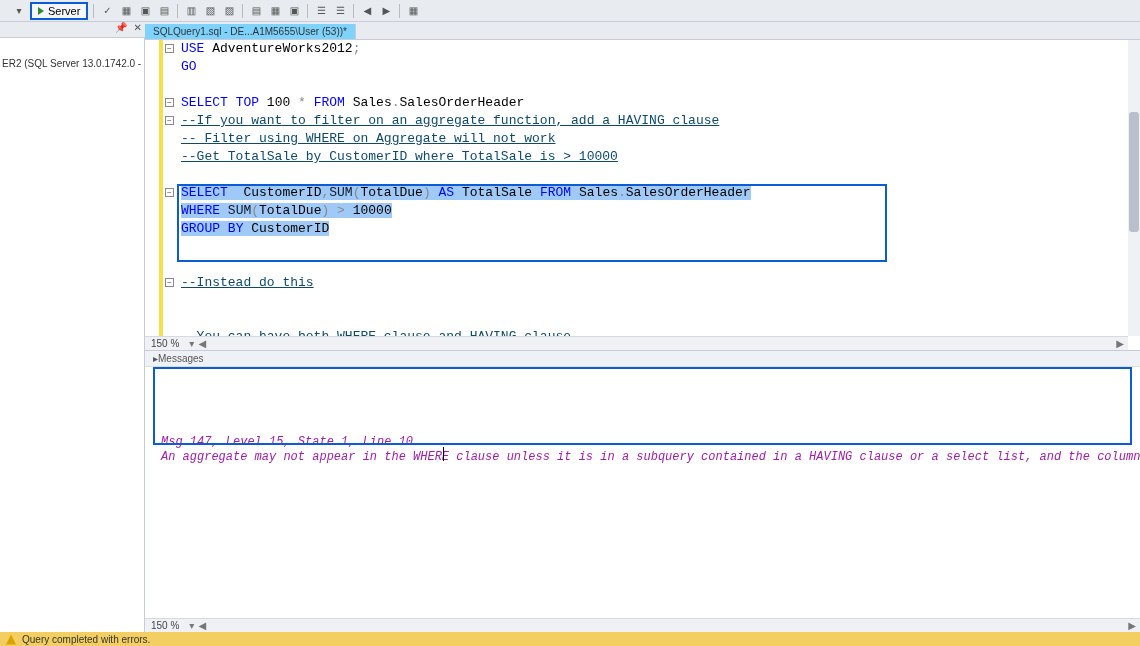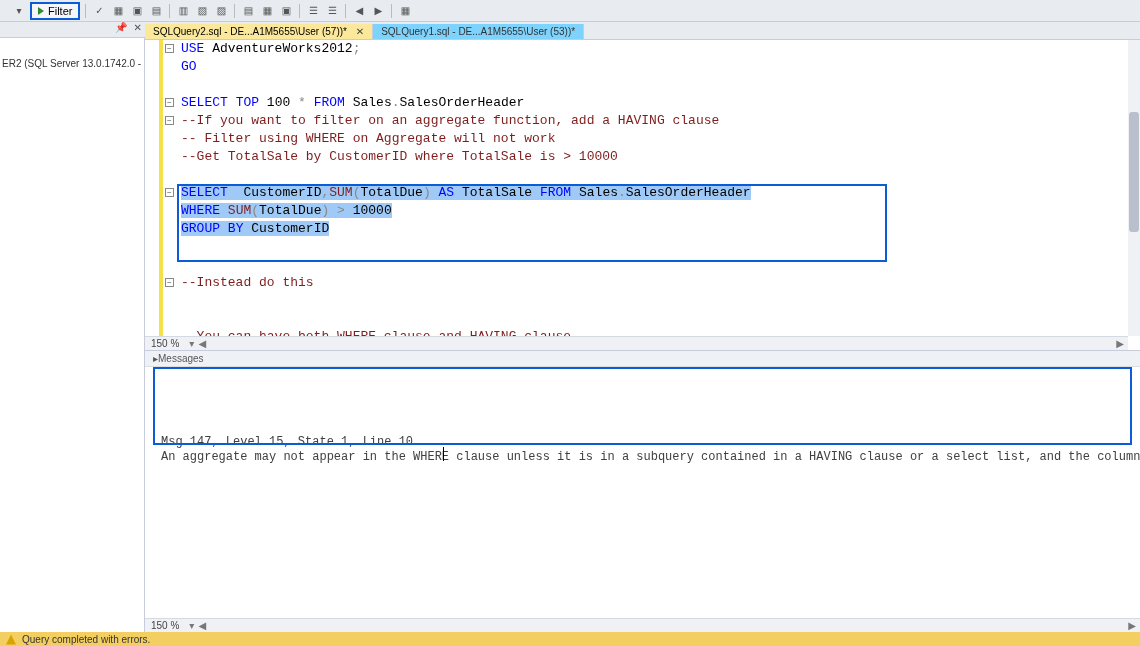--- a/index.html
+++ b/index.html
@@ -133,22 +133,22 @@
       width: 9px; height: 9px;
       border: 1px solid #888;
       font-size: 8px;
       line-height: 7px;
       text-align: center;
       color: #555;
       background: #fff;
       margin-top: 4px;
     }
     .c-kw { color: #0000ff; }
-    .c-cmt { color: #7f1d1d; }
-    .c-fn { color: #7f1d1d; }
+    .c-cmt { color: #0c4a6e; text-decoration: underline; }
+    .c-fn { color: #0f172a; }
     .c-op { color: #888; } 
     .hl-sel {
       background: #9fcaf7;
     }
     .highlight-box {
       position: absolute;
       border: 2px solid #0b5cd6;
       background: transparent;
       pointer-events: none;
     }
@@ -197,21 +197,21 @@
     .messages-body {
       flex: 1;
       position: relative;
       font-family: Consolas, "Courier New", monospace;
       font-size: 12px;
       line-height: 15px;
       padding: 8px 16px;
       white-space: pre;
       overflow: hidden;
     }
-    .msg-red { color: #404040; }
+    .msg-red { color: #a21caf; font-style: italic; }
     .msg-black { color: #000; }
     .msg-box-border {
       position: absolute;
       top: 0; left: 8px; right: 8px;
       height: 78px;
       border: 2px solid #0b5cd6;
       pointer-events: none;
     }
     .results-scroll-h {
       height: 14px;
@@ -251,21 +251,21 @@
     }
   </style>
 </head>
 <body>
 
 <div class="toolbar">
   <span style="width:4px"></span>
   <span class="toolbar-icon">▾</span>
   <div class="execute-btn">
     <span class="tri"></span>
-    <span>Filter</span>
+    <span>Server</span>
   </div>
   <div class="sep"></div>
   <span class="toolbar-icon">✓</span>
   <span class="toolbar-icon">▦</span>
   <span class="toolbar-icon">▣</span>
   <span class="toolbar-icon">▤</span>
   <div class="sep"></div>
   <span class="toolbar-icon">▥</span>
   <span class="toolbar-icon">▧</span>
   <span class="toolbar-icon">▨</span>
@@ -287,24 +287,20 @@
   <span>📌</span>
   <span>✕</span>
 </div>
 <div class="explorer-body">
   <div>ER2 (SQL Server 13.0.1742.0 - DESKTOP-A</div>
 </div>
 
 <div class="main">
 
   <div class="file-tabs">
-    <div class="file-tab active">
-      <span>SQLQuery2.sql - DE...A1M5655\User (57))*</span>
-      <span class="close">✕</span>
-    </div>
     <div class="file-tab">
       <span>SQLQuery1.sql - DE...A1M5655\User (53))*</span>
     </div>
   </div>
 
   <div class="editor">
     <div class="gutter-yellow"></div>
     <div class="editor-content" id="editor-content"><div style="position: relative;"><span class="fold-minus">−</span><span><span class="c-kw">USE</span><span> AdventureWorks2012</span><span class="c-op">;</span></span></div><div style="position: relative;"><span><span class="c-kw">GO</span></span></div><div style="position: relative;"><span>&nbsp;</span></div><div style="position: relative;"><span class="fold-minus">−</span><span><span class="c-kw">SELECT</span><span> </span><span class="c-kw">TOP</span><span> 100 </span><span class="c-op">*</span><span> </span><span class="c-kw">FROM</span><span> Sales</span><span class="c-op">.</span><span>SalesOrderHeader</span></span></div><div style="position: relative;"><span class="fold-minus">−</span><span><span class="c-cmt">--If you want to filter on an aggregate function, add a HAVING clause</span></span></div><div style="position: relative;"><span><span class="c-cmt">-- Filter using WHERE on Aggregate will not work</span></span></div><div style="position: relative;"><span><span class="c-cmt">--Get TotalSale by CustomerID where TotalSale is &gt; 10000</span></span></div><div style="position: relative;"><span>&nbsp;</span></div><div style="position: relative;"><span class="fold-minus">−</span><span><span class="c-kw hl-sel">SELECT</span><span class="hl-sel">  CustomerID</span><span class="c-op hl-sel">,</span><span class="c-fn hl-sel">SUM</span><span class="c-op hl-sel">(</span><span class="hl-sel">TotalDue</span><span class="c-op hl-sel">)</span><span class="hl-sel"> </span><span class="c-kw hl-sel">AS</span><span class="hl-sel"> TotalSale </span><span class="c-kw hl-sel">FROM</span><span class="hl-sel"> Sales</span><span class="c-op hl-sel">.</span><span class="hl-sel">SalesOrderHeader</span></span></div><div style="position: relative;"><span><span class="c-kw hl-sel">WHERE</span><span class="hl-sel"> </span><span class="c-fn hl-sel">SUM</span><span class="c-op hl-sel">(</span><span class="hl-sel">TotalDue</span><span class="c-op hl-sel">)</span><span class="hl-sel"> </span><span class="c-op hl-sel">&gt;</span><span class="hl-sel"> 10000</span></span></div><div style="position: relative;"><span><span class="c-kw hl-sel">GROUP</span><span class="hl-sel"> </span><span class="c-kw hl-sel">BY</span><span class="hl-sel"> CustomerID</span></span></div><div style="position: relative;"><span>&nbsp;</span></div><div style="position: relative;"><span>&nbsp;</span></div><div style="position: relative;"><span class="fold-minus">−</span><span><span class="c-cmt">--Instead do this</span></span></div><div style="position: relative;"><span>&nbsp;</span></div><div style="position: relative;"><span>&nbsp;</span></div><div style="position: relative;"><span><span class="c-cmt">--You can have both WHERE clause and HAVING clause</span></span></div><div style="position: relative;"><span><span class="c-cmt">--Get TotalSale by CustomerID where TotalSale is &gt; 10000 ONLY WHERE TerritoryID = 1</span></span></div></div>
 
     <div class="highlight-box" style="left:32px; top:144px; width:710px; height:78px;"></div>

